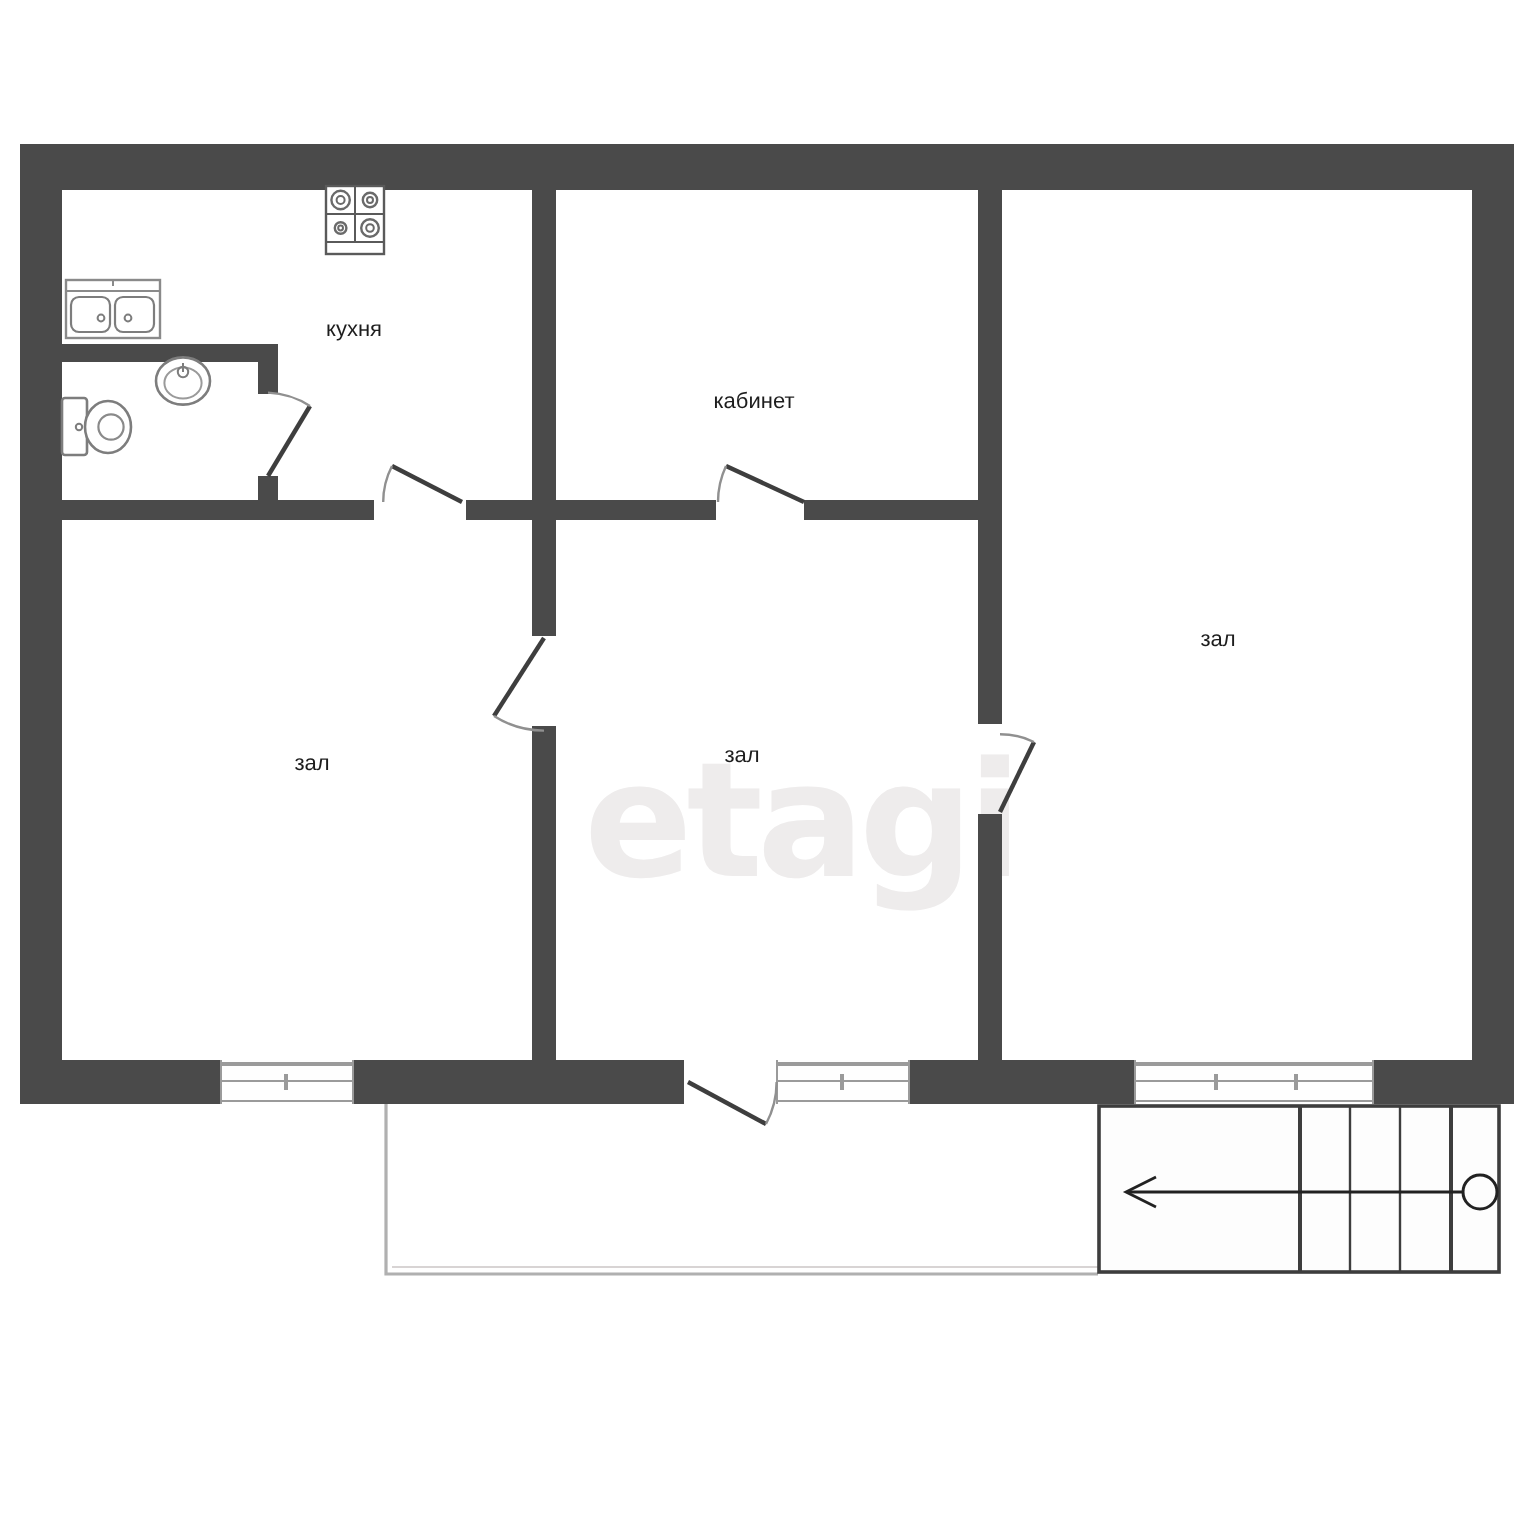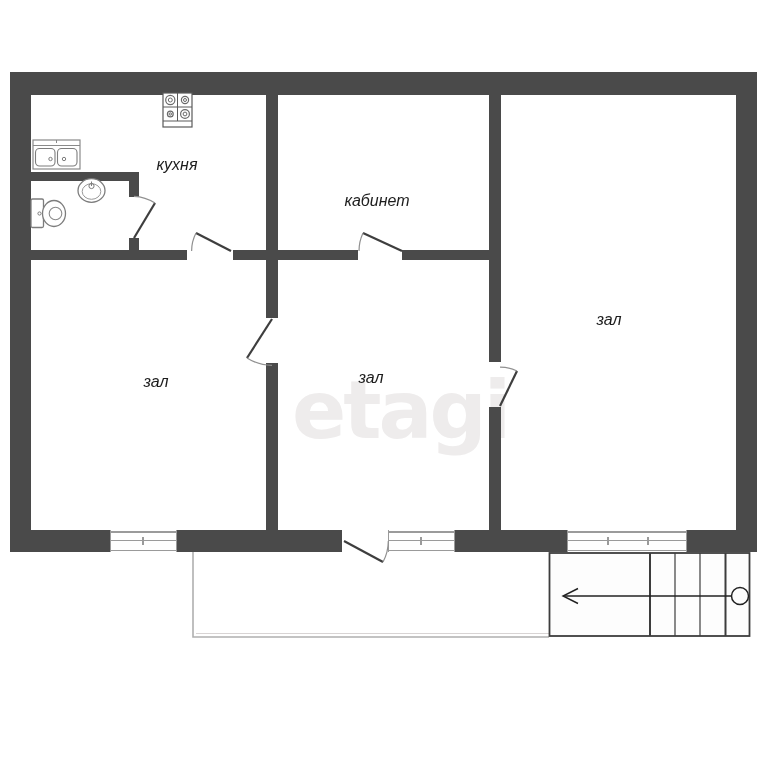--- a/index.html
+++ b/index.html
@@ -4,22 +4,22 @@
 <style>
   html,body{margin:0;padding:0;background:#ffffff;}
   .plan{position:relative;width:768px;height:768px;background:#ffffff;overflow:hidden;
         font-family:"Liberation Sans",sans-serif;}
   .w{position:absolute;background:#4a4a4a;}
   .window{position:absolute;top:530px;height:22px;background:#fefefe;
           border-left:1px solid #9a9a9a;border-right:1px solid #9a9a9a;}
   .wline{position:absolute;left:0;right:0;height:1.5px;background:#9a9a9a;}
   .wline.t{top:1px}.wline.m{top:9.5px}.wline.b{bottom:1px}
   .tick{position:absolute;top:6.5px;width:1.5px;height:8px;background:#9a9a9a;}
-  .room-label{position:absolute;transform:translate(-50%,-50%);font-size:16px;
-              color:#1d1d1d;white-space:nowrap;font-style:italic;}
+  .room-label{position:absolute;transform:translate(-50%,-50%);font-size:11px;
+              color:#1d1d1d;white-space:nowrap;}
   .watermark{position:absolute;left:292px;top:329px;font-size:80px;font-weight:bold;
              letter-spacing:-3px;color:#eeecec;line-height:1;z-index:1;
              font-family:"DejaVu Sans",sans-serif;margin-top:42px;}
   svg.overlay{position:absolute;left:0;top:0;z-index:3;pointer-events:none;}
   .room-label{z-index:4;}
   .w{z-index:2;}
   .window{z-index:2;}
 </style>
 </head>
 <body>

